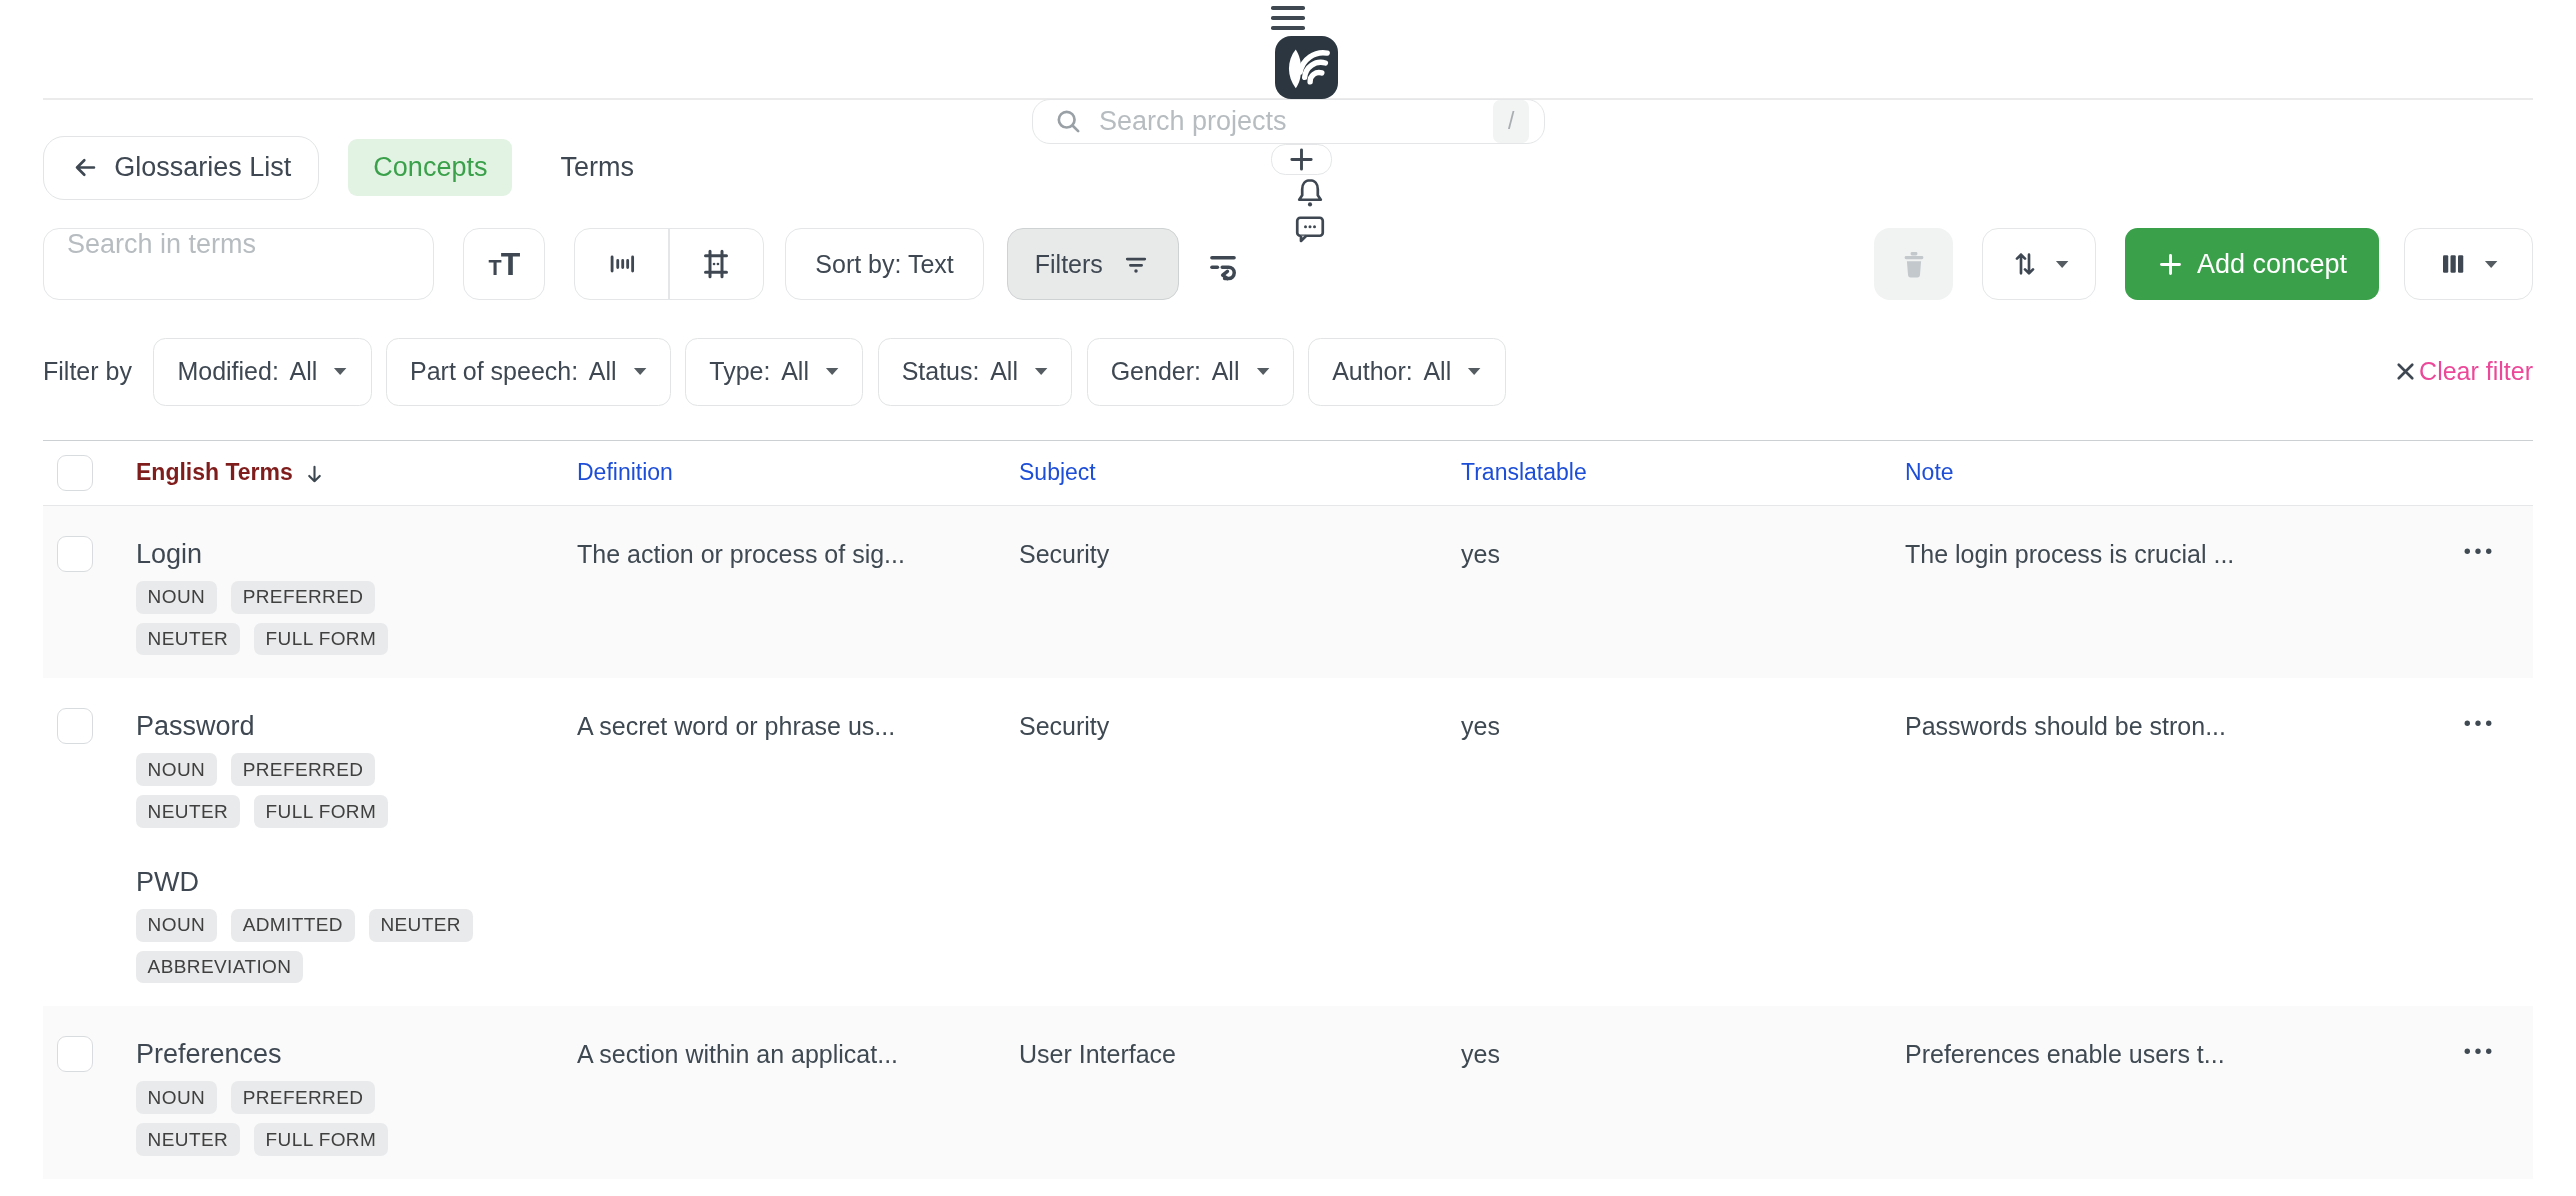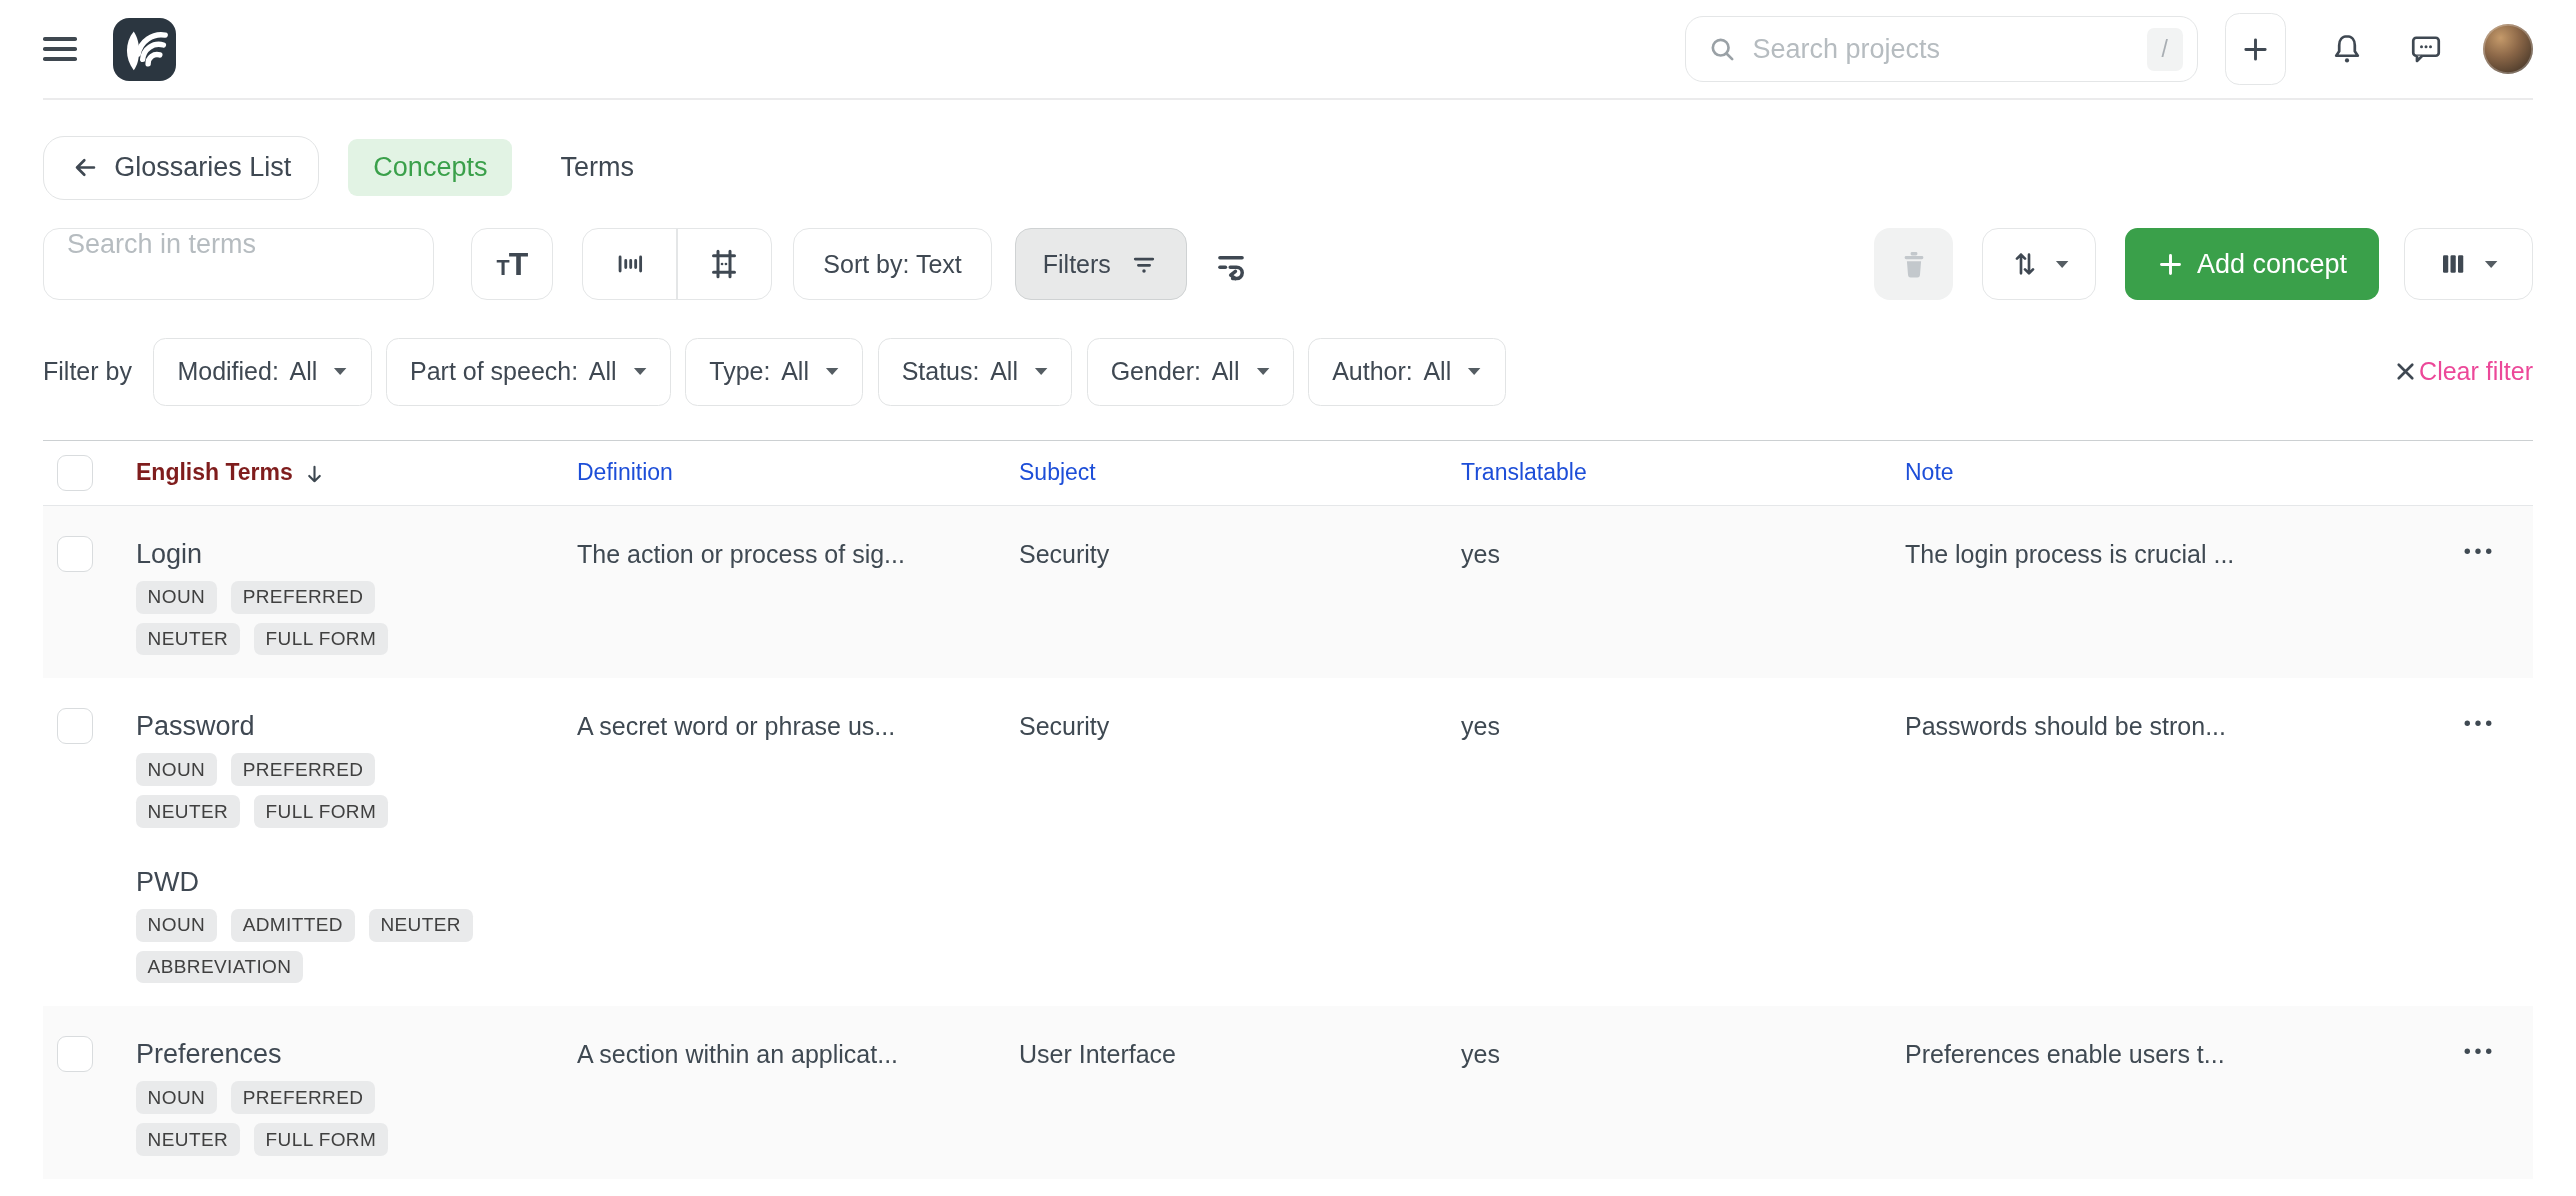--- a/index.html
+++ b/index.html
@@ -10,20 +10,21 @@
     color: #414b54;
   }
   svg { display: block; }
 
   
   .topbar {
     height: 98px;
     display: flex;
     align-items: center;
     padding: 0 43px;
+    flex-direction: column;
   }
   .hamburger { width: 34px; cursor: pointer; }
   .hamburger .bar { height: 3.6px; background: #3f4850; border-radius: 1.8px; margin: 6.3px 0; }
   .logo { margin-left: 36px; }
   .topbar-spacer { flex: 1; }
   .search-projects {
     width: 513px; height: 66px;
     border: 1.8px solid #e4e6e7; border-radius: 18px;
     display: flex; align-items: center;
     padding: 0 14.3px 0 21.5px;
@@ -85,21 +86,21 @@
   .search-terms input {
     border: none; outline: none; width: 100%;
     font-family: inherit; font-size: 27px; color: #414b54; background: transparent;
   }
   .search-terms input::placeholder { color: #b6bcc0; }
   .tool-btn {
     height: 72px; border: 1.8px solid #e4e6e7; border-radius: 16px; background: #fff;
     display: flex; align-items: center; justify-content: center;
     cursor: pointer; font-family: inherit; font-size: 25px; color: #3f4852;
   }
-  .case-btn { width: 82px; margin-left: 37px; }
+  .case-btn { width: 82px; margin-left: 29px; }
   .tt-glyph { font-weight: 700; color: #3f4852; letter-spacing: -0.9px; line-height: 1; }
   .tt-glyph .t-small { font-size: 21.5px; }
   .tt-glyph .t-big { font-size: 32px; }
   .segmented {
     height: 72px; margin-left: 29px; border: 1.8px solid #e4e6e7; border-radius: 16px;
     display: flex; align-items: stretch; overflow: hidden; background:#fff;
   }
   .seg-half { width: 93px; display: flex; align-items: center; justify-content: center; cursor: pointer; }
   .seg-divider { width: 1.8px; background: #e4e6e7; }
   .filters-btn {

